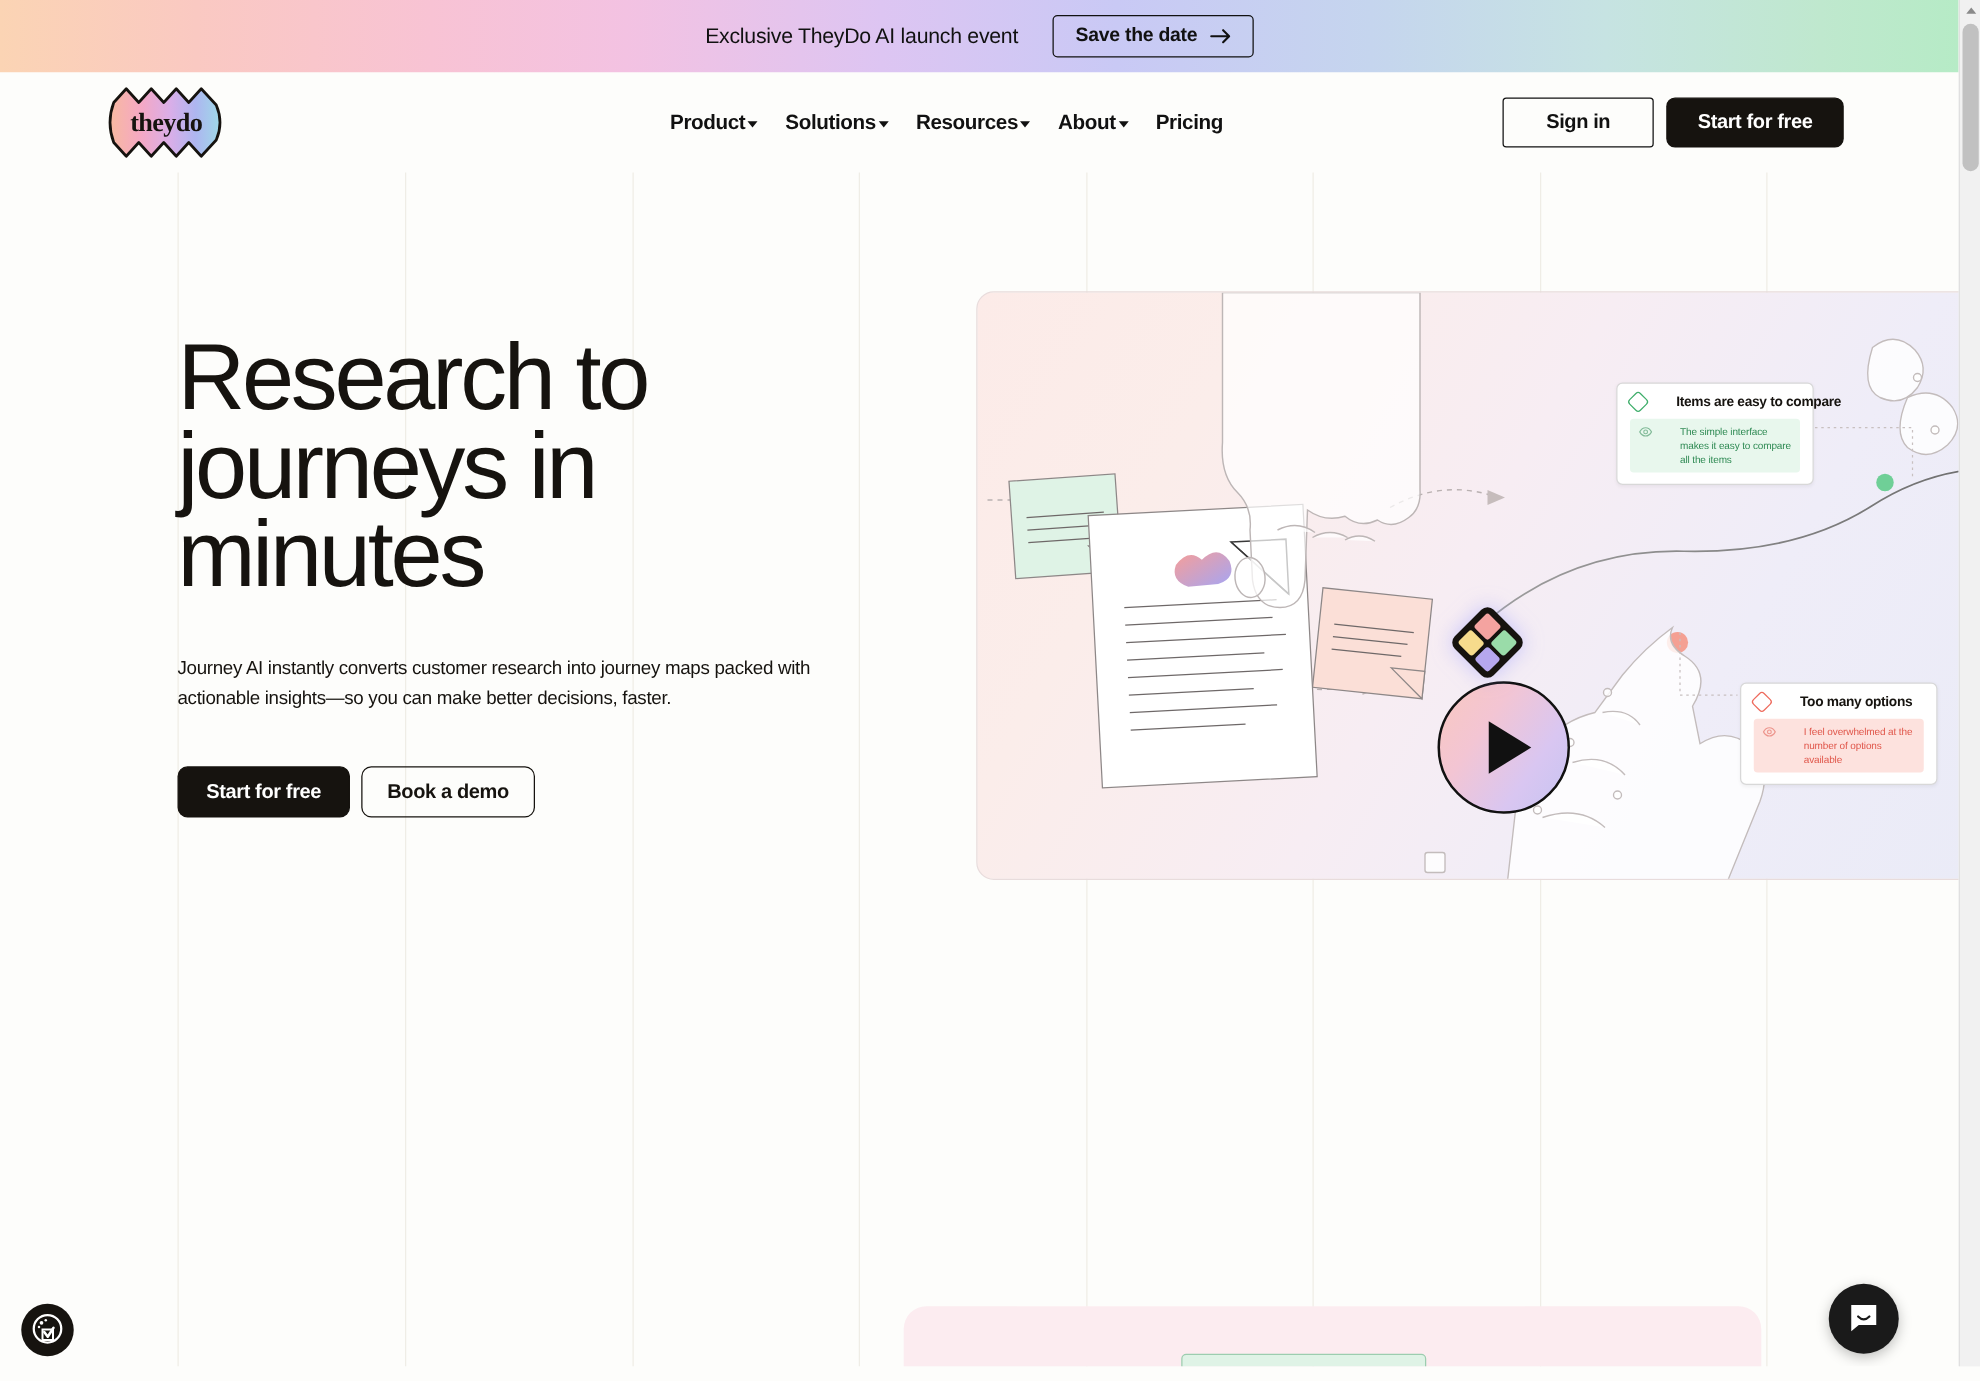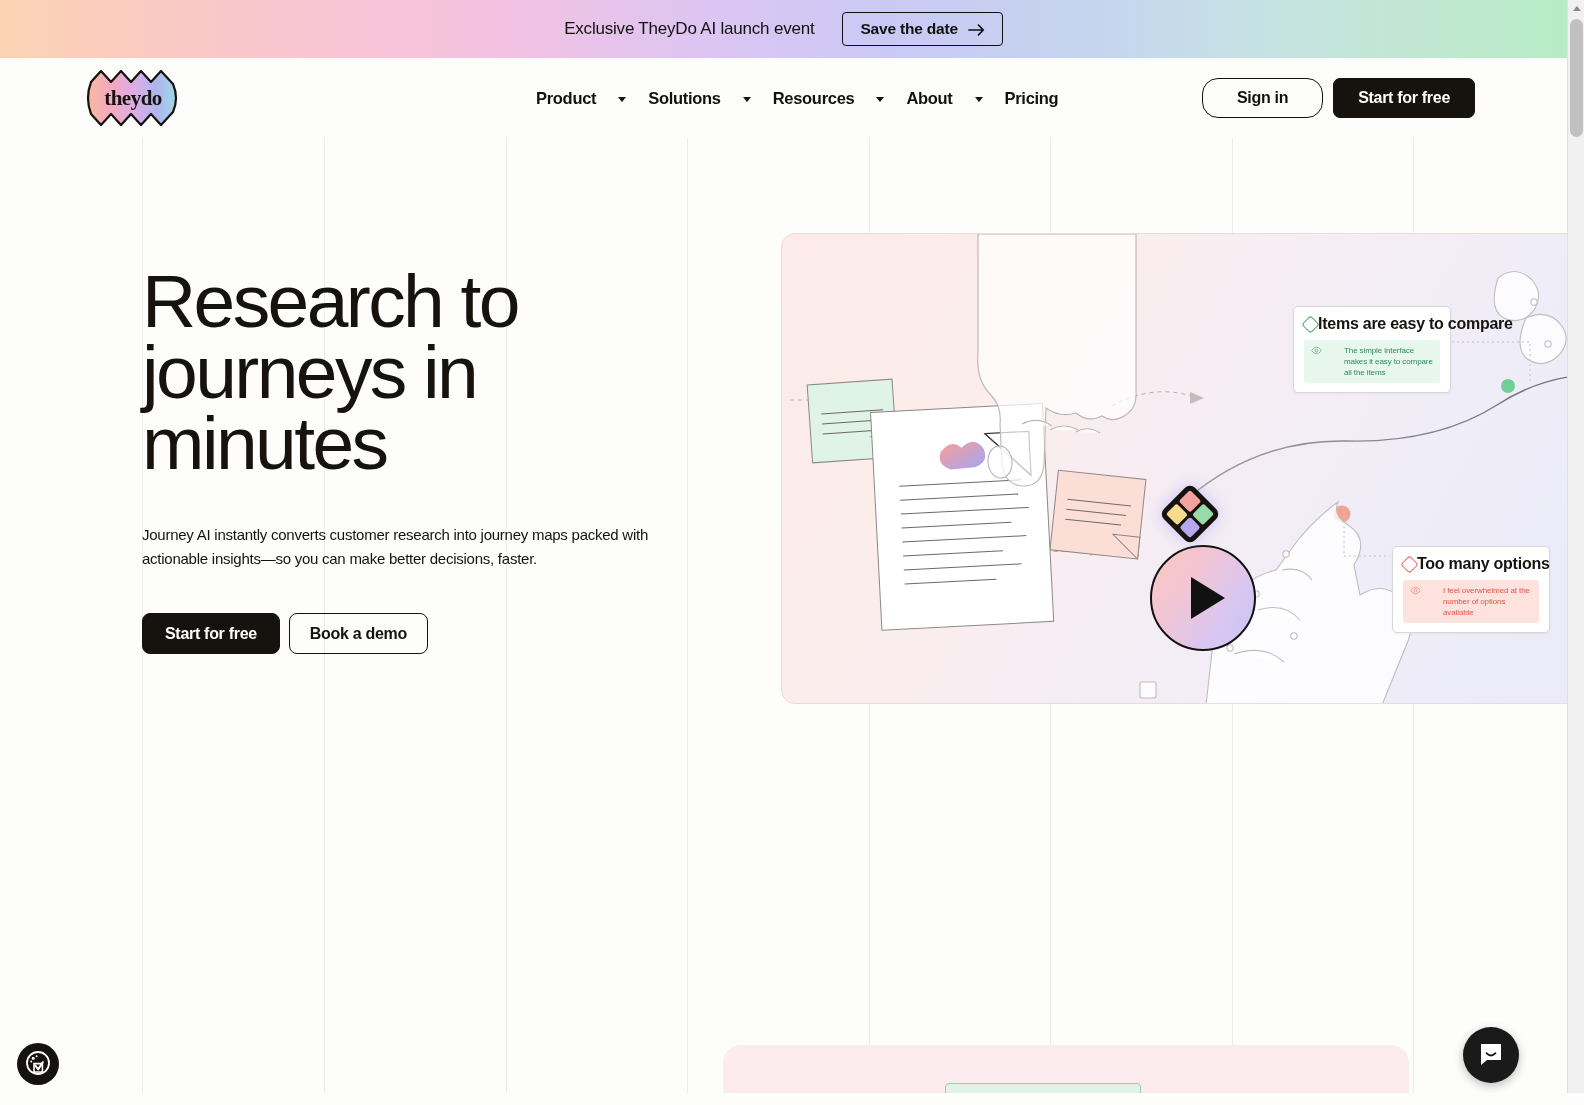--- a/index.html
+++ b/index.html
@@ -120,21 +120,21 @@
     left: 536px;
     top: 0;
     height: 80px;
     display: flex;
     align-items: center;
     gap: 22px;
   }
   .nav-item {
     display: inline-flex;
     align-items: center;
-    gap: 22px;
+    gap: 2px;
     font-size: 16.5px;
     font-weight: 700;
     letter-spacing: -0.3px;
     color: #111;
     cursor: pointer;
     white-space: nowrap;
   }
   .caret {
     display: inline-block;
     width: 0; height: 0;
@@ -147,21 +147,21 @@
     position: absolute;
     right: 92px;
     top: 0;
     height: 80px;
     display: flex;
     align-items: center;
     gap: 10px;
   }
   .btn-signin {
     border: 1.5px solid #111;
-    border-radius: 16px;
+    border-radius: 3px;
     background: #FDFDFB;
     padding: 0 34px;
     height: 40px;
     font-family: inherit;
     font-size: 16px;
     font-weight: 700;
     letter-spacing: -0.3px;
     color: #111;
     cursor: pointer;
   }
@@ -298,22 +298,22 @@
   .anno {
     position: absolute;
     background: #FFFFFF;
     border: 1px solid #D8D8D8;
     border-radius: 5px;
     padding: 8px 10px 9px 10px;
     z-index: 3;
     box-shadow: 0 1px 3px rgba(0,0,0,.05);
   }
   .anno-title {
-    display: flex; align-items: center; gap: 1px;
-    font-size: 16px; font-weight: 700;
+    display: flex; align-items: flex-end; gap: 24px;
+    font-size: 11px; font-weight: 700;
     letter-spacing: -0.25px; color: #16130F;
     white-space: nowrap;
   }
   .anno-quote {
     margin-top: 7px;
     display: flex; align-items: flex-start; gap: 22px;
     border-radius: 3px;
     padding: 5px 7px;
     font-size: 8px;
     line-height: 1.38;

